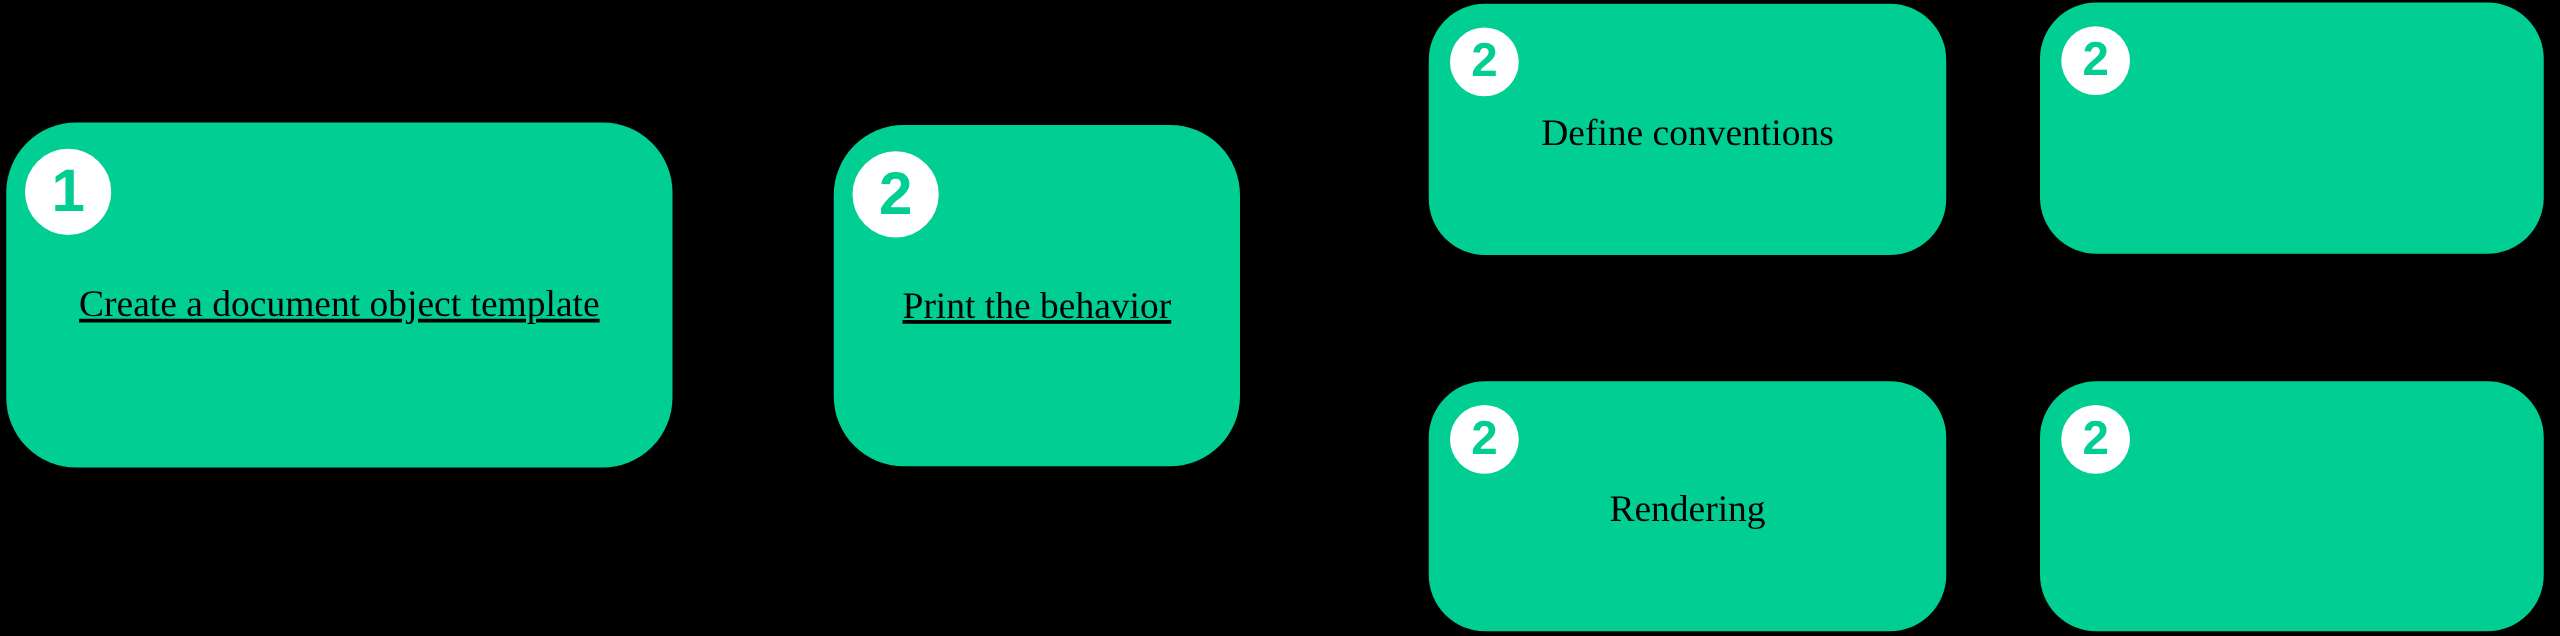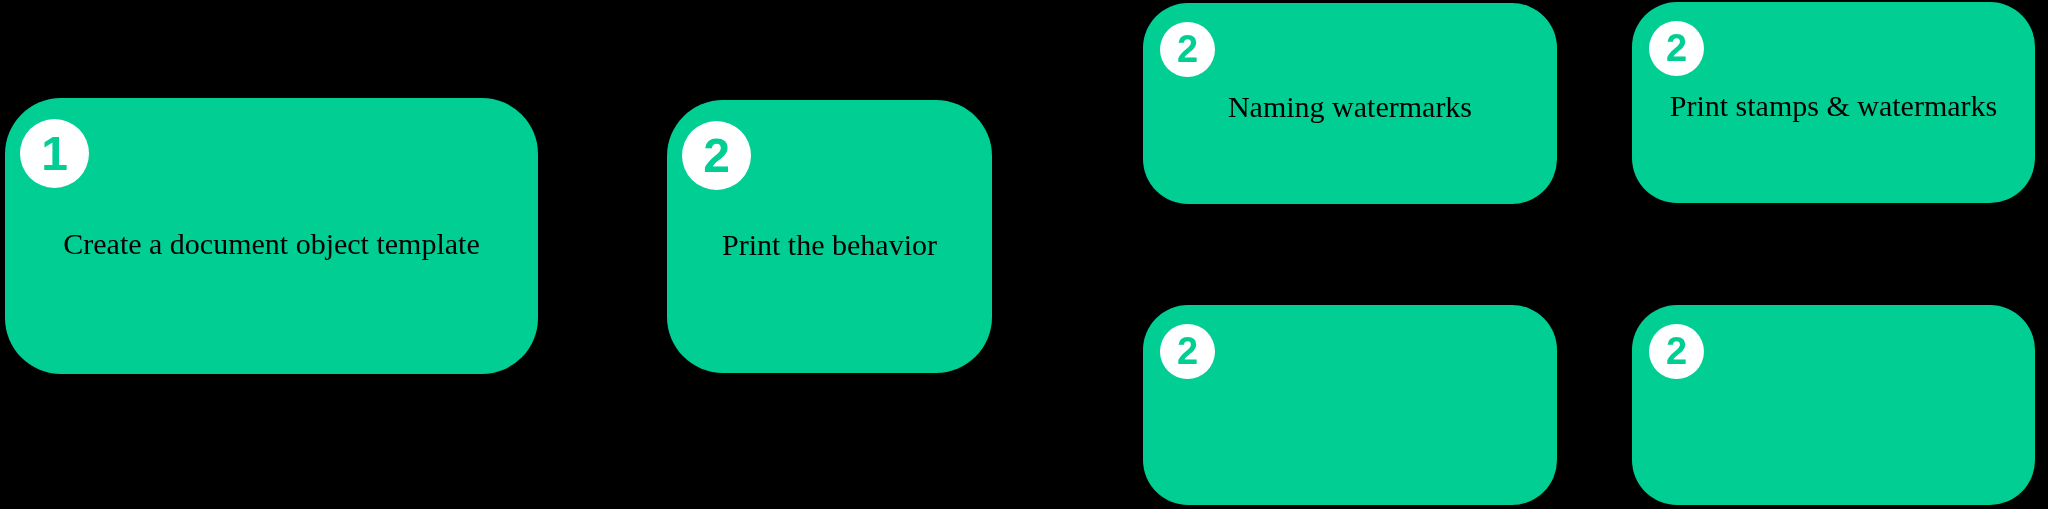--- a/index.html
+++ b/index.html
@@ -43,21 +43,21 @@
   }
   
   .card.large { border-radius: 56px; }
   .card.large .badge {
     left: 15px;
     top: 21px;
     width: 69px;
     height: 69px;
     font-size: 48px;
   }
-  .card.large .label { padding-top: 16px; }
+  .card.large .label { padding-top: 16px; text-decoration: underline; }
   
   .card.small { border-radius: 45px; }
   .card.small .badge {
     left: 17px;
     top: 19px;
     width: 55px;
     height: 55px;
     font-size: 38px;
   }
   .card.small .label { padding-top: 6px; }
@@ -79,29 +79,29 @@
     <span class="label">Create a document object template</span>
   </div>
 
   <div class="card large" id="card-2">
     <span class="badge">2</span>
     <span class="label">Print the behavior</span>
   </div>
 
   <div class="card small" id="card-3">
     <span class="badge">2</span>
-    <span class="label">Naming watermarks</span>
+    <span class="label">Define conventions</span>
   </div>
 
   <div class="card small" id="card-4">
     <span class="badge">2</span>
-    <span class="label">Print stamps &amp; watermarks</span>
   </div>
 
   <div class="card small" id="card-5">
     <span class="badge">2</span>
+    <span class="label">Rendering</span>
   </div>
 
   <div class="card small" id="card-6">
     <span class="badge">2</span>
   </div>
 
 </div>
 
 </body></html>

